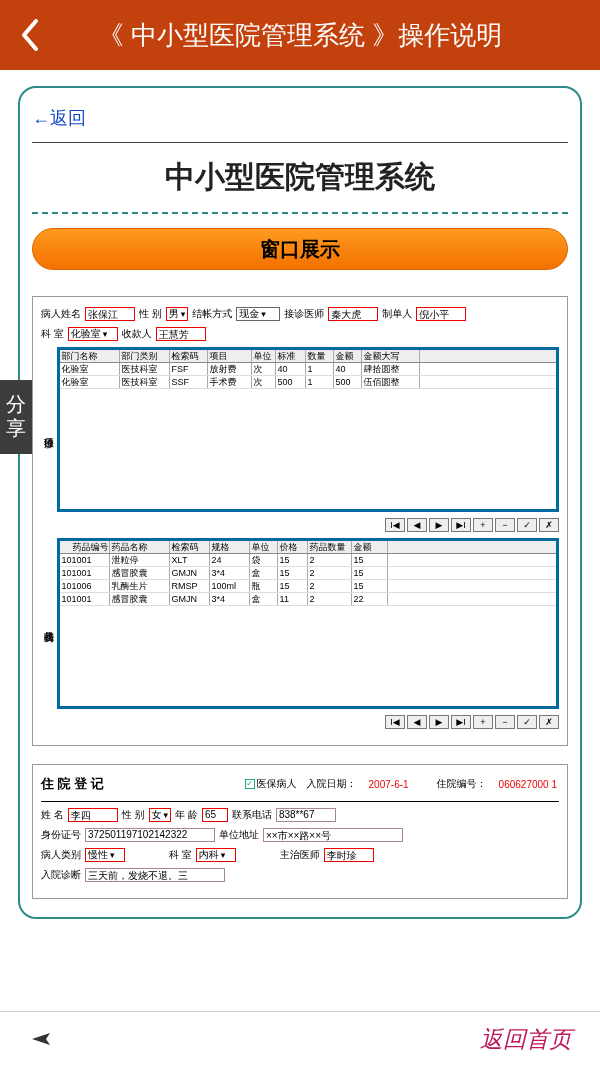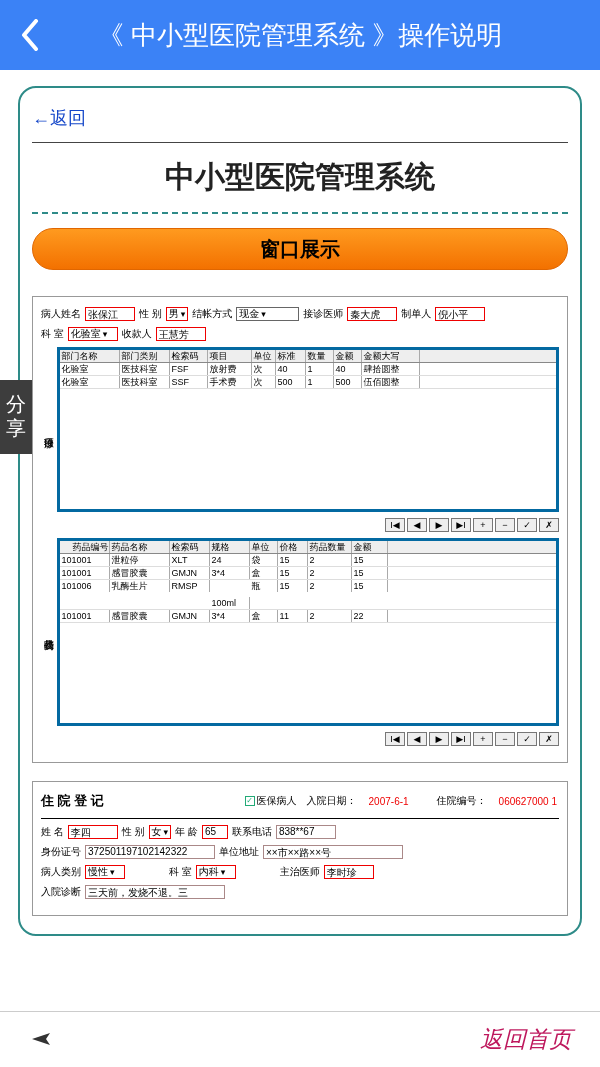--- a/index.html
+++ b/index.html
@@ -1,17 +1,17 @@
 <!DOCTYPE html>
 <html><head>
   <meta charset="utf-8">
   <style>
     * { margin: 0; padding: 0; box-sizing: border-box; font-family: "Microsoft YaHei", sans-serif; }
     body { width: 600px; height: 1067px; background: #fff; overflow: hidden; position: relative; }
-    .top-header { background: #3b82f6; height: 70px; display: flex; align-items: center; padding: 0 10px; }
+    .top-header { background: #c2410c; height: 70px; display: flex; align-items: center; padding: 0 10px; }
     .back-chevron { width: 40px; height: 40px; display: flex; align-items: center; justify-content: center; cursor: pointer; }
     .back-chevron svg { width: 20px; height: 32px; }
     .top-title { flex: 1; color: #fff; font-size: 26px; text-align: center; padding-right: 40px; }
     .main-area { background: #fff; padding: 16px 18px 0 18px; height: calc(100% - 130px); overflow: hidden; position: relative; }
     .content-frame { border: 2px solid #2e8b88; border-radius: 18px; padding: 18px 12px 18px 12px; position: relative; }
     .back-link { color: #1547c9; font-size: 18px; font-weight: 500; cursor: pointer; margin-bottom: 8px; display: inline-block; }
     .hr-line { border: none; border-top: 1px solid #444; margin: 4px 0 14px 0; }
     .sys-title { text-align: center; font-size: 30px; font-weight: bold; color: #222; margin-bottom: 14px; }
     .dashed-line { border:none; border-top: 2px dashed #2e8b88; margin-bottom: 14px; }
     .orange-btn { background: linear-gradient(#ff9a1f, #f37100); border-radius: 22px; height: 42px; display:flex; align-items:center; justify-content:center; color:#000; font-size:20px; font-weight:bold; cursor:pointer; margin-bottom: 26px; border:1px solid #e06600; }
@@ -69,21 +69,21 @@
     <div class="orange-btn">窗口展示</div>
 
     
     <div class="window-panel">
       <div class="form-row">
         <span class="lbl">病人姓名</span>
         <span class="inline-input red-border" style="width:50px">张保江</span>
         <span class="lbl">性 别</span>
         <span class="dropdown red-border">男</span>
         <span class="lbl">结帐方式</span>
-        <span class="dropdown" style="width:63px">现金</span>
+        <span class="dropdown" style="width:44px">现金</span>
         <span class="lbl">接诊医师</span>
         <span class="inline-input red-border" style="width:50px">秦大虎</span>
         <span class="lbl">制单人</span>
         <span class="inline-input red-border" style="width:50px">倪小平</span>
       </div>
       <div class="form-row">
         <span class="lbl">科    室</span>
         <span class="dropdown red-border" style="width:50px">化验室</span>
         <span class="lbl">收款人</span>
         <span class="inline-input red-border" style="width:50px">王慧芳</span>
@@ -172,21 +172,21 @@
                 <div class="gc" style="width: 40px;">3*4</div>
                 <div class="gc" style="width: 28px;">盒</div>
                 <div class="gc" style="width: 30px;">15</div>
                 <div class="gc" style="width: 44px;">2</div>
                 <div class="gc" style="width: 36px;">15</div>
               </div>
               <div class="grid-row">
                 <div class="gc" style="width: 50px;">101006</div>
                 <div class="gc" style="width: 60px;">乳酶生片</div>
                 <div class="gc" style="width: 40px;">RMSP</div>
-                <div class="gc" style="width: 40px; margin-top: 17px;">100ml</div>
+                <div class="gc" style="width: 40px;">100ml</div>
                 <div class="gc" style="width: 28px;">瓶</div>
                 <div class="gc" style="width: 30px;">15</div>
                 <div class="gc" style="width: 44px;">2</div>
                 <div class="gc" style="width: 36px;">15</div>
               </div>
               <div class="grid-row">
                 <div class="gc" style="width: 50px;">101001</div>
                 <div class="gc" style="width: 60px;">感冒胶囊</div>
                 <div class="gc" style="width: 40px;">GMJN</div>
                 <div class="gc" style="width: 40px;">3*4</div>

